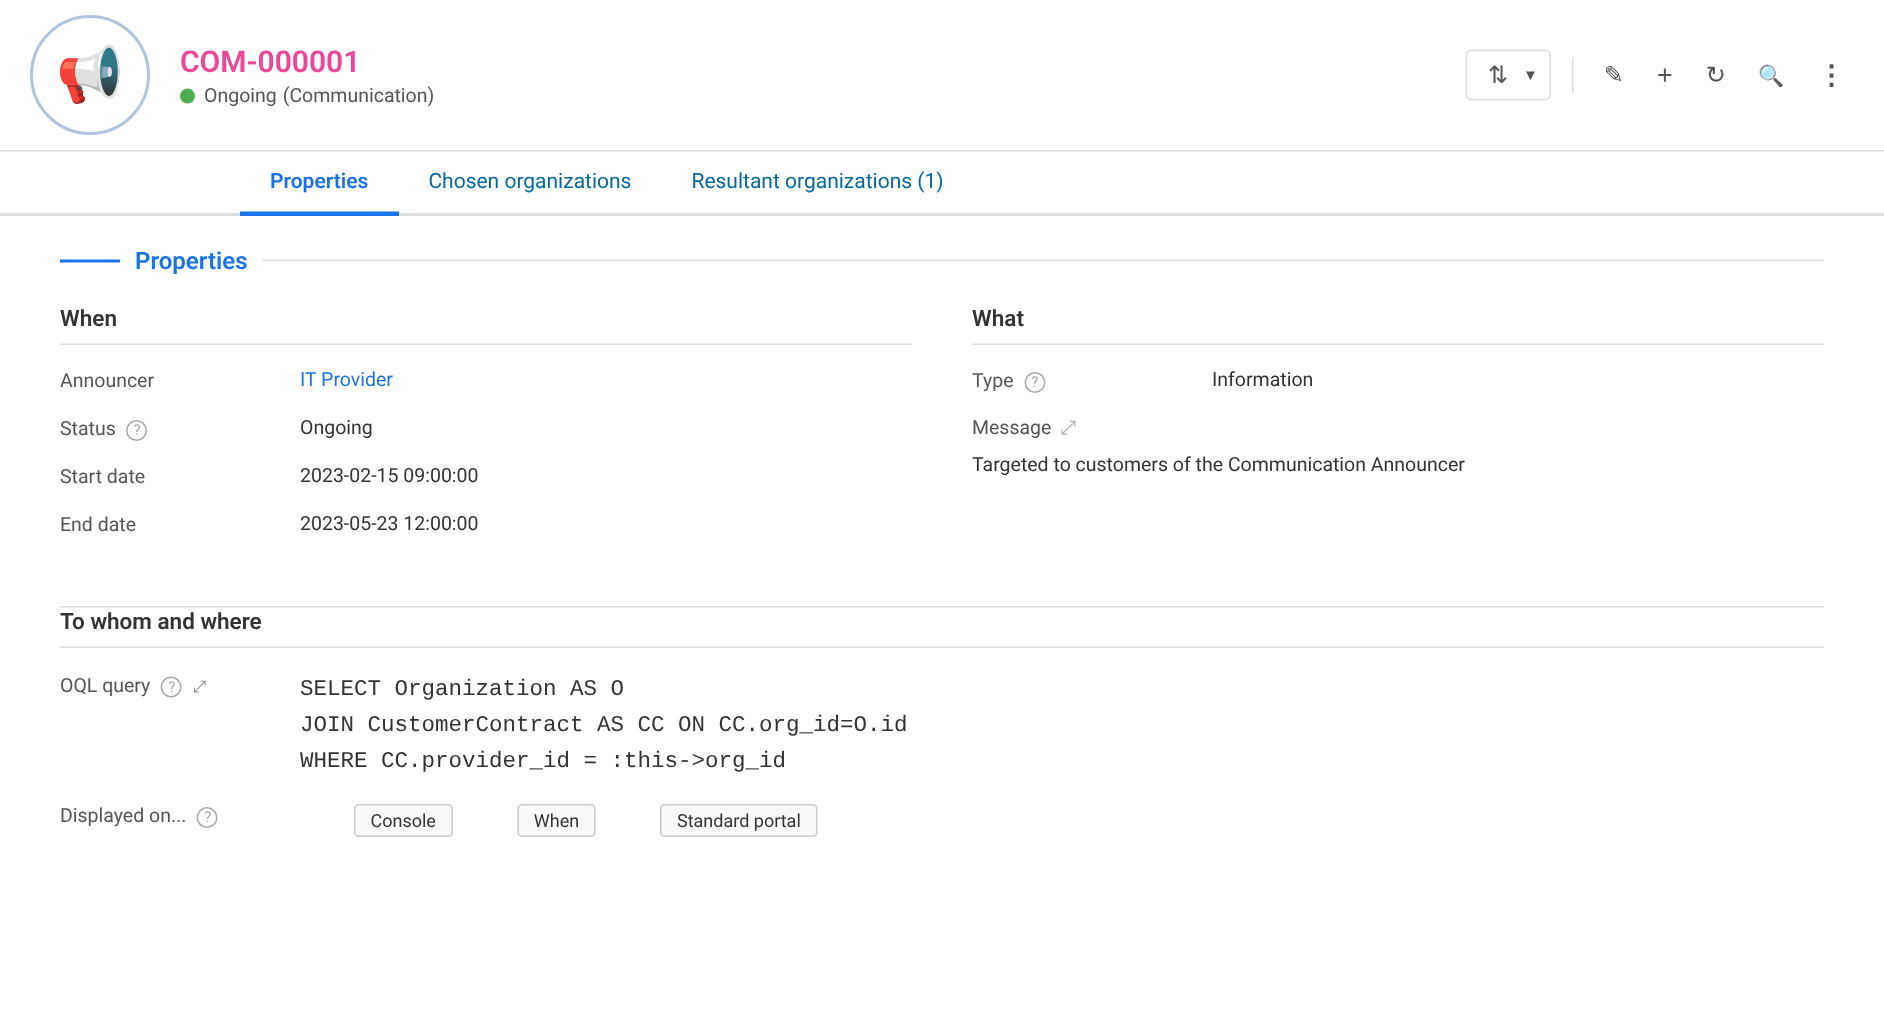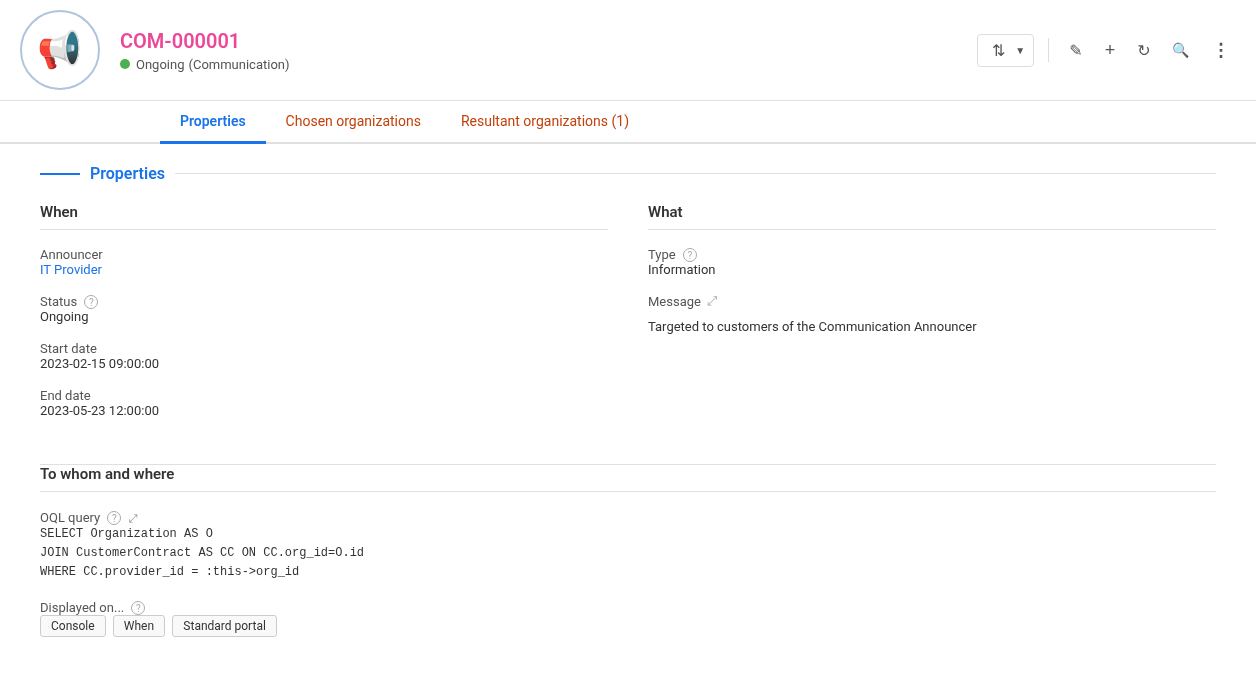--- a/index.html
+++ b/index.html
@@ -100,21 +100,21 @@
       display: flex;
       align-items: center;
       border-bottom: 2px solid #e0e0e0;
       padding: 0 20px 0 160px;
       background: #fff;
     }
     .tab {
       padding: 12px 20px;
       cursor: pointer;
       font-size: 14px;
-      color: #c2410c;
+      color: #0369a1;
       border-bottom: 3px solid transparent;
       margin-bottom: -2px;
     }
     .tab.active {
       color: #1a73e8;
       border-bottom: 3px solid #1a73e8;
       font-weight: 600;
     }
 
     
@@ -160,21 +160,20 @@
       font-weight: 600;
       color: #333;
       padding-bottom: 8px;
       border-bottom: 1px solid #e0e0e0;
       margin-bottom: 16px;
     }
     .field-row {
       display: flex;
       margin-bottom: 16px;
       align-items: flex-start;
-      flex-direction: column;
     }
     .field-label {
       width: 160px;
       font-size: 13px;
       color: #555;
       flex-shrink: 0;
       padding-top: 1px;
     }
     .field-label .help-icon {
       display: inline-block;
@@ -203,33 +202,34 @@
       color: #aaa;
       cursor: pointer;
     }
 
     
     .section-divider {
       margin: 30px 0 20px 0;
     }
     .oql-code {
       font-family: 'Courier New', monospace;
-      font-size: 12px;
+      font-size: 15px;
       color: #333;
       line-height: 1.6;
     }
     .badge {
       display: inline-block;
       padding: 3px 10px;
       border: 1px solid #ccc;
       border-radius: 3px;
       font-size: 12px;
       color: #333;
       margin-right: 4px;
       background: #f9f9f9;
+      margin-left: 36px;
     }
     .edit-icon-small {
       font-size: 11px;
       color: #888;
       cursor: pointer;
       margin-left: 4px;
     }
   </style>
 </head>
 <body>

